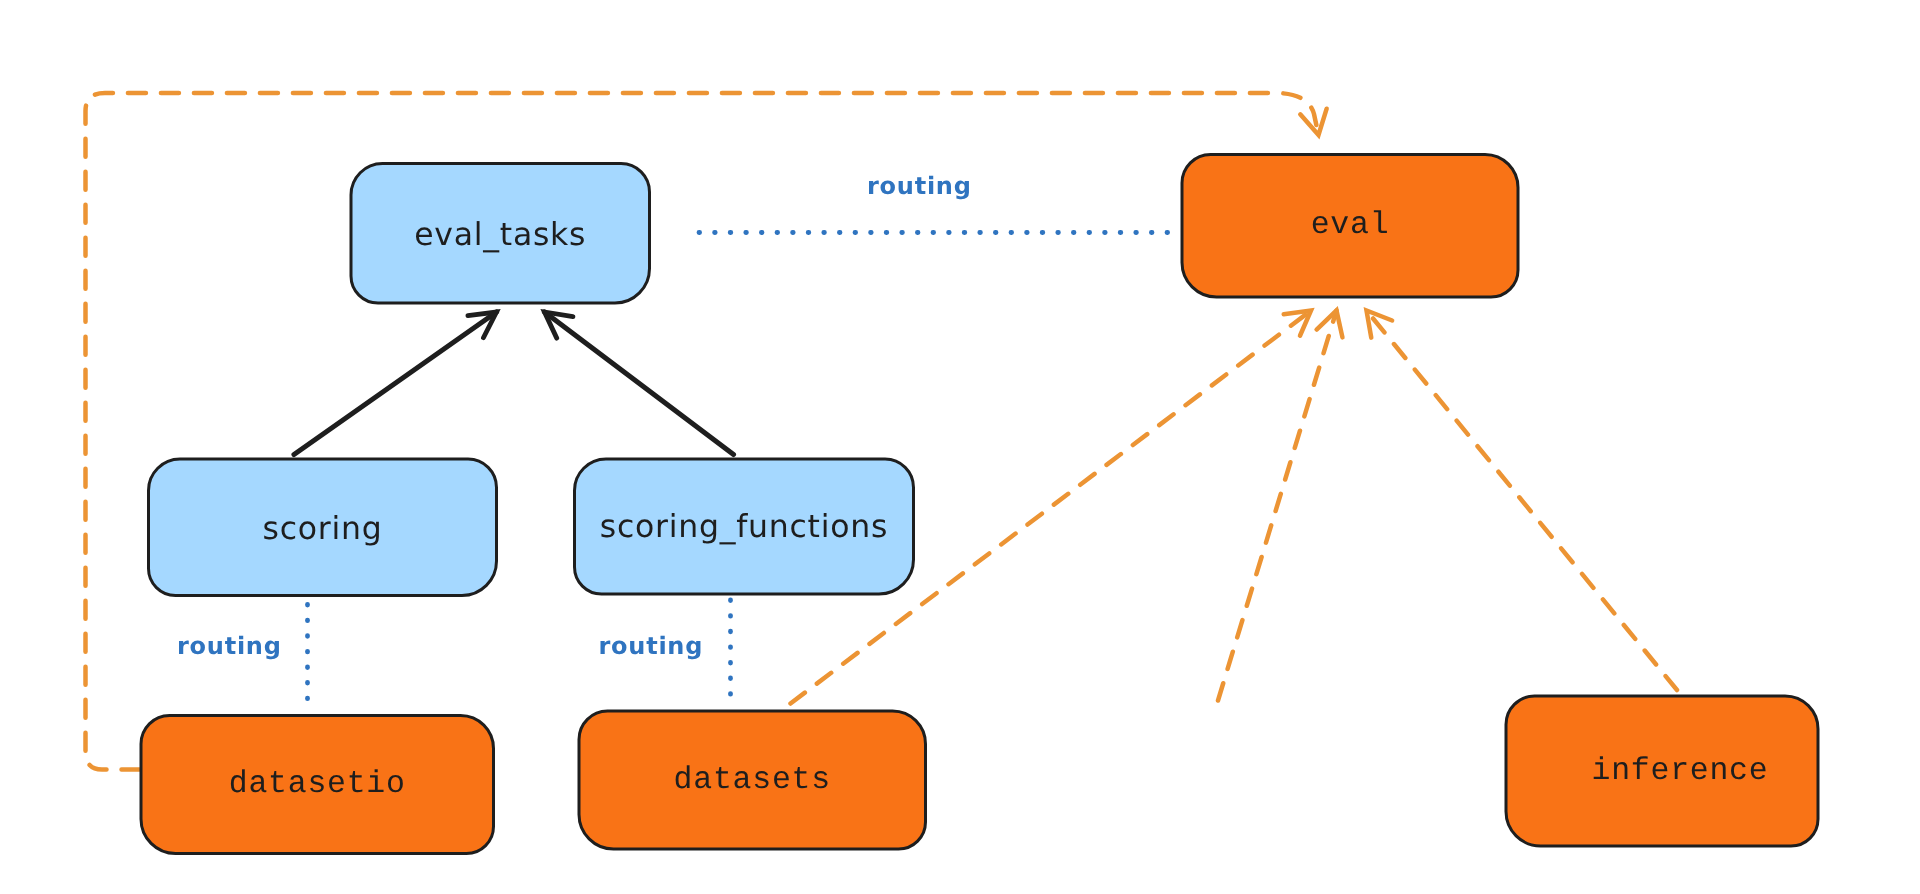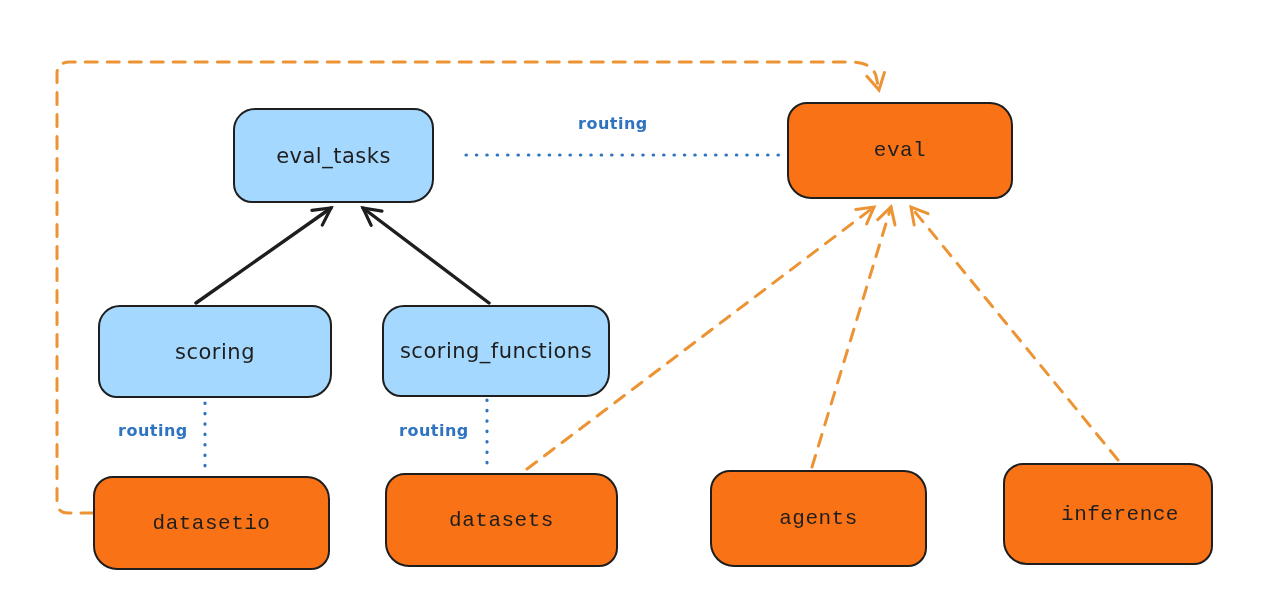--- a/index.html
+++ b/index.html
@@ -108,23 +108,20 @@
   </div>
 
   <div class="node node-green node-datasetio">
     <span>datasetio</span>
   </div>
 
   <div class="node node-green node-scoring">
     <span>datasets</span>
   </div>
 
-  <div class="node node-green node-agents">
-    <span>agents</span>
-  </div>
 
   <div class="node node-green node-inference">
     <span>inference</span>
   </div>
 
   <span class="edge-label edge-label-top">routing</span>
 
   <span class="edge-label edge-label-datasets">routing</span>
 
   <span class="edge-label edge-label-scoring">routing</span>

